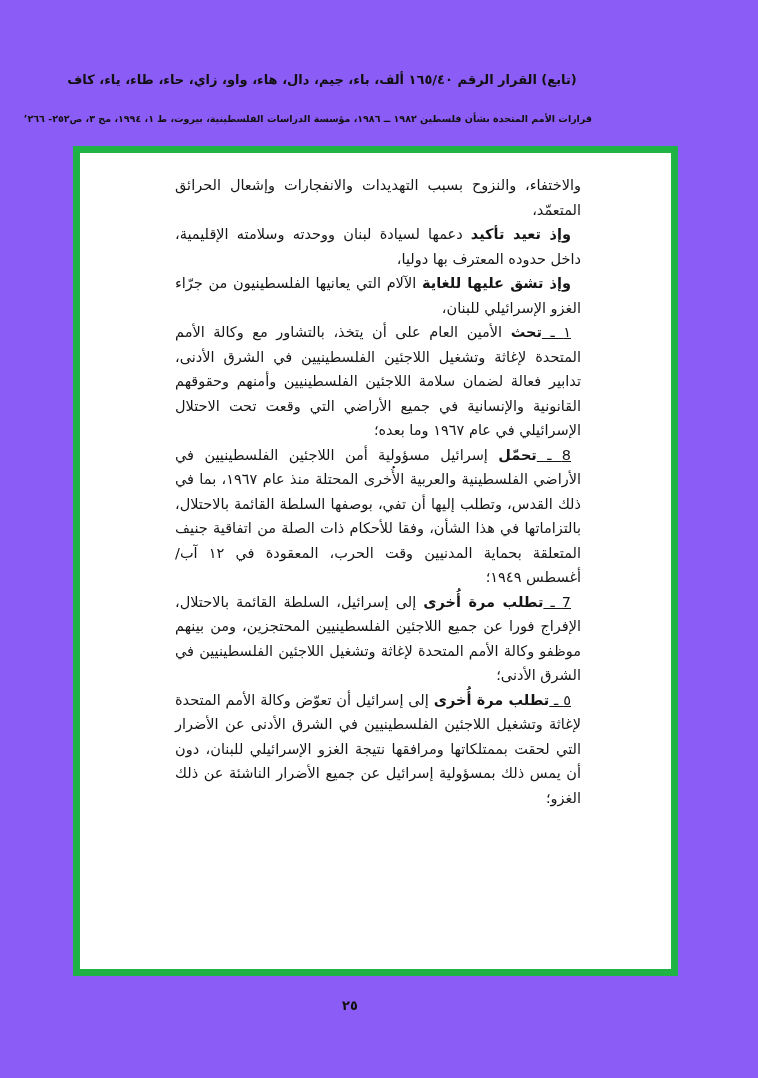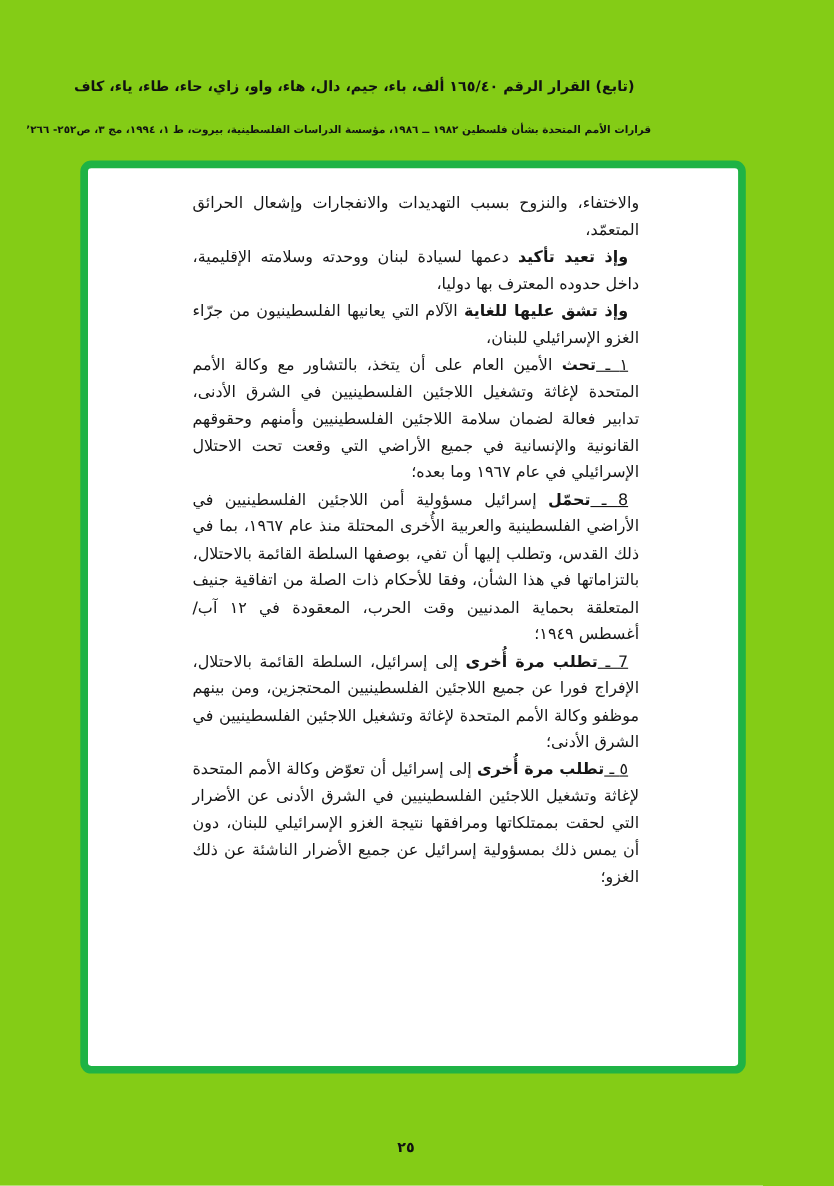--- a/index.html
+++ b/index.html
@@ -1,20 +1,20 @@
 <!DOCTYPE html>
 <html lang="ar"><head>
 <meta charset="utf-8">
 <style>
   html, body { margin: 0; padding: 0; background: #ffffff; }
   .page {
     position: relative;
     width: 758px;
     height: 1078px;
-    background: #84cc16;
+    background: #8b5cf6;
     overflow: hidden;
     font-family: "DejaVu Sans", sans-serif;
     color: #1a1a1a;
   }
   .header {
     position: absolute;
     top: 70px;
     left: 52px;
     width: 540px;
     direction: rtl;
@@ -36,50 +36,49 @@
     color: #111111;
   }
   .frame {
     position: absolute;
     left: 73px;
     top: 146px;
     width: 605px;
     height: 830px;
     box-sizing: border-box;
     border: 7px solid #1fb345;
-    border-radius: 10px;
+    border-radius: 0;
     background: #ffffff;
   }
   .content {
     direction: rtl;
     text-align: justify;
     margin: 20px 90px 0 95px;
     font-size: 14.5px;
     line-height: 24.5px;
     color: #161616;
   }
   .content p {
     margin: 0;
     padding: 0;
     text-indent: 10px;
   }
   .content p.flush { text-indent: 0; }
   .content .lead { font-weight: bold; }
   .content .num { font-weight: normal; text-decoration: underline; }
   .pageno {
     position: absolute;
-    top: 1036px;
+    top: 998px;
     left: 0;
     width: 700px;
     text-align: center;
     direction: rtl;
     font-size: 13px;
     font-weight: bold;
     color: #111111;
-    padding-left: 19px;
   }
 </style>
 </head>
 <body>
 
 <div class="page">
 
   <div class="header">
     <div class="title">(تابع) القرار الرقم ١٦٥/٤٠ ألف، باء، جيم، دال، هاء، واو، زاي، حاء، طاء، ياء، كاف</div>
     <div class="citation">قرارات الأمم المتحدة بشأن فلسطين ١٩٨٢ ــ ١٩٨٦، مؤسسة الدراسات الفلسطينية، بيروت، ط ١، ١٩٩٤، مج ٣، ص٢٥٢- ٢٦٦’</div>

